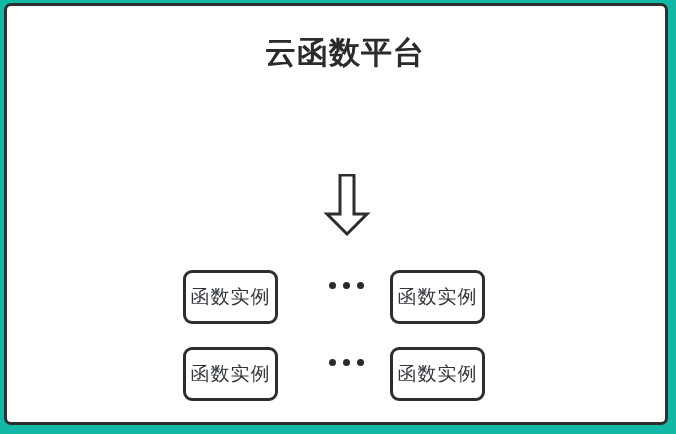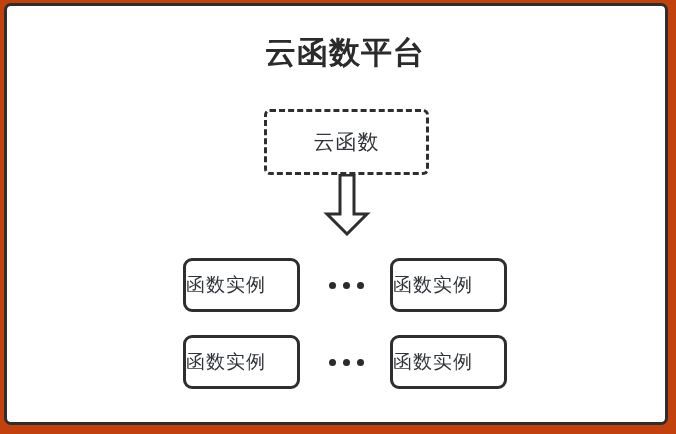--- a/index.html
+++ b/index.html
@@ -11,21 +11,21 @@
     width: 676px;
     height: 434px;
     font-family: "Liberation Sans", "DejaVu Sans", sans-serif;
     -webkit-font-smoothing: antialiased;
   }
   #canvas {
     position: relative;
     width: 676px;
     height: 434px;
     overflow: hidden;
-    background: #c2410c;
+    background: #14b8a6;
   }
 
   
   .platform-box {
     position: absolute;
     left: 4px;
     top: 3px;
     width: 664px;
     height: 422px;
     box-sizing: border-box;
@@ -85,28 +85,30 @@
     position: absolute;
     left: 0;
     width: 676px;
     height: 54px;
   }
   .instance-row.row-1 { top: 252px; }
   .instance-row.row-2 { top: 329px; }
 
   .inst-box {
     position: absolute;
-    width: 117px;
+    width: 95px;
     height: 54px;
     box-sizing: border-box;
     border: 3px solid #2e2e2e;
     border-radius: 9px;
     background: #ffffff;
     display: flex;
     align-items: center;
+    justify-content: center;
+    margin-top: 12px;
   }
   .inst-box.left  { left: 176px; }
   .inst-box.right { left: 383px; }
 
   .inst-label {
     font-size: 19px;
     color: #30343a;
     letter-spacing: 1px;
     white-space: nowrap;
   }
@@ -143,23 +145,20 @@
 </style>
 </head>
 <body>
 
 <div id="canvas">
 
   <div class="platform-box">
 
     <div class="platform-title">云函数平台</div>
 
-    <div class="func-box">
-      <span class="func-box-label">云函数</span>
-    </div>
 
     <div class="flow-arrow">
       <svg width="50" height="62" viewBox="0 0 50 62" xmlns="http://www.w3.org/2000/svg">
         <polygon points="18,1 32,1 32,40 45,40 25,60 5,40 18,40" fill="#ffffff" stroke="#2e2e2e" stroke-width="3" stroke-linejoin="miter"></polygon>
       </svg>
     </div>
 
     <div class="instance-row row-1">
       <div class="inst-box left">
         <span class="inst-label">函数实例</span>

